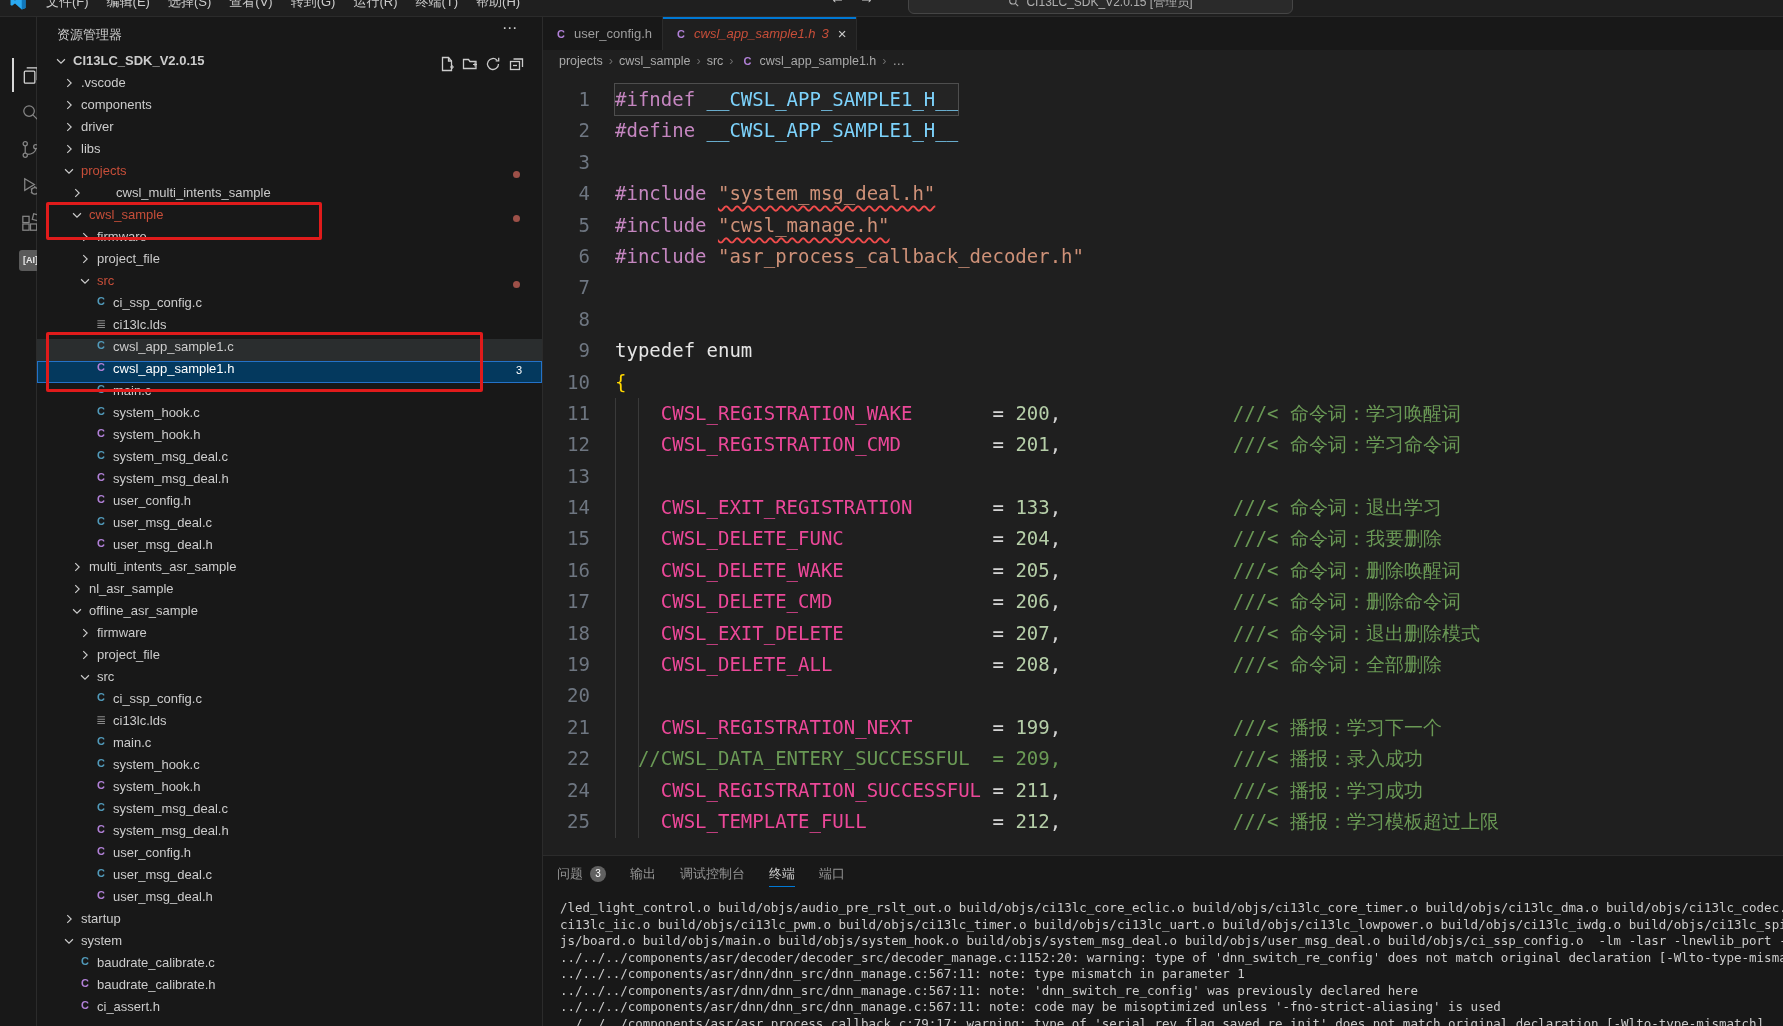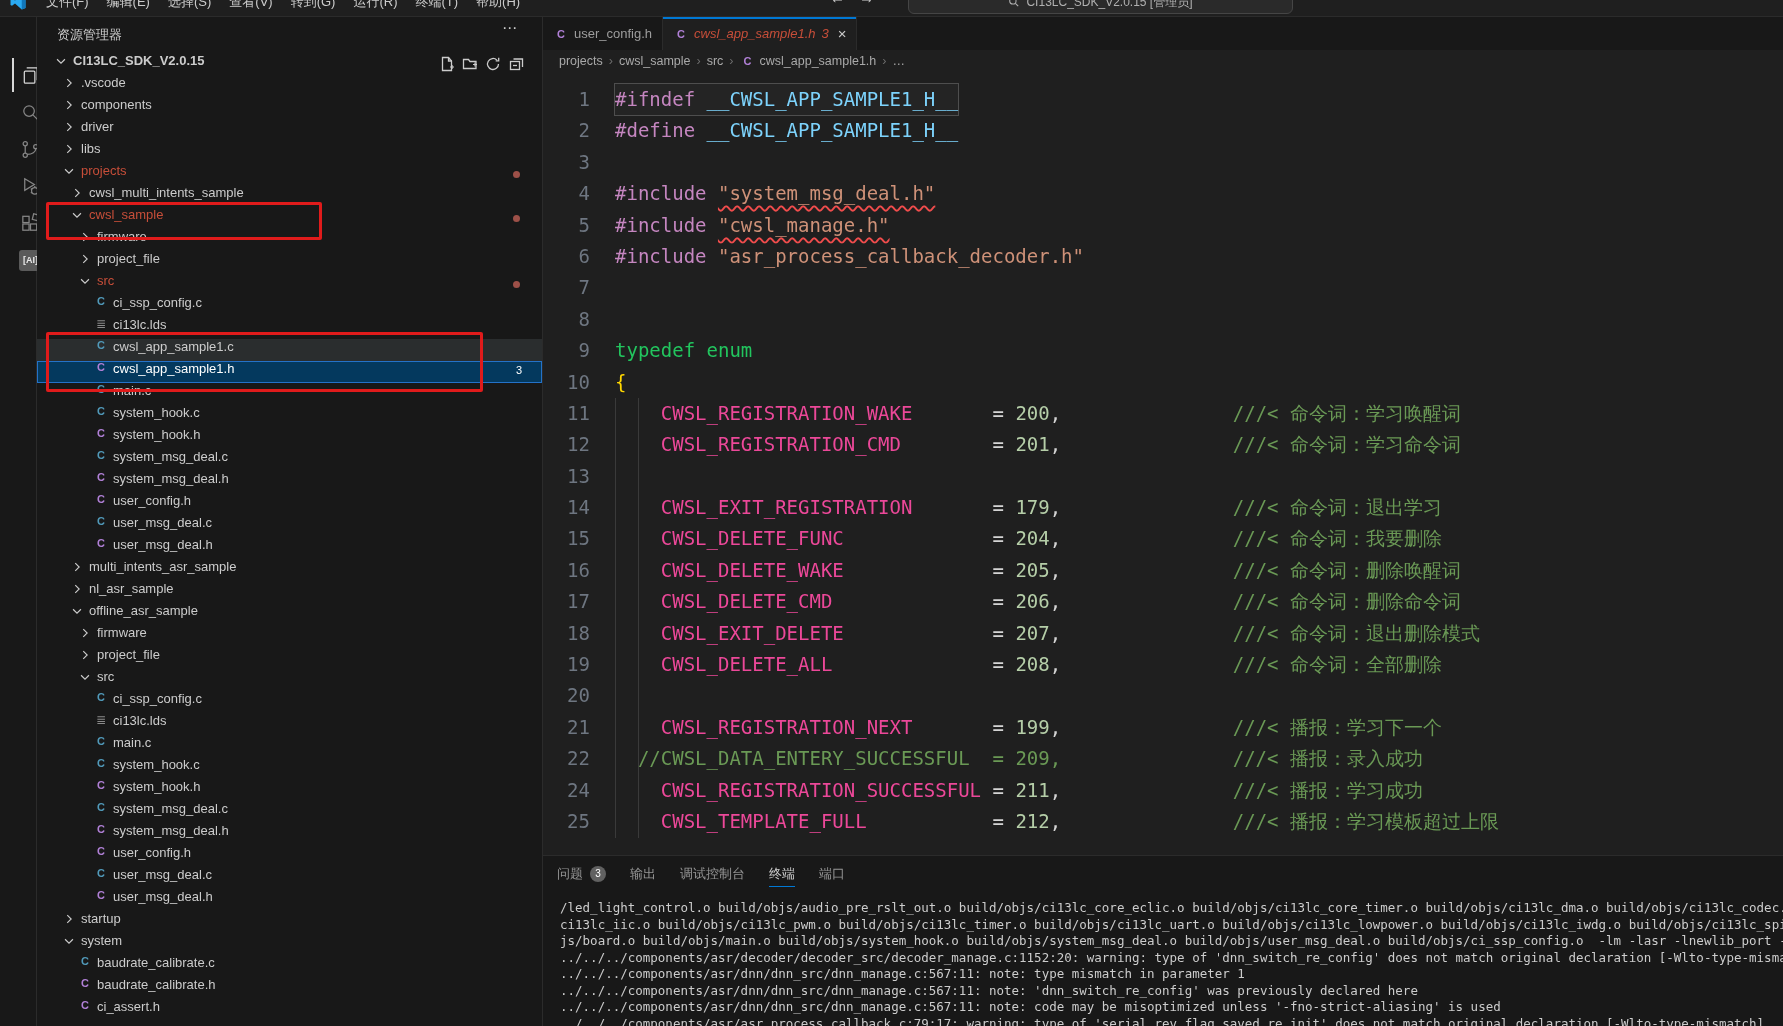--- a/index.html
+++ b/index.html
@@ -64,21 +64,21 @@
   .crumb .sep { margin:0 6px; color:#6e6e6e; }
   .crumb .ficon { margin-right:4px; }
 
   
   .code-viewport { position:absolute; left:543px; top:72px; right:0; height:783px; background:#1f1f1f; overflow:hidden;
                    font-family:"DejaVu Sans Mono","Liberation Mono",monospace; font-size:19px; }
   .code-inner { padding-top:12px; position:relative; }
   .cline { display:flex; height:31.4px; line-height:31.4px; white-space:pre; }
   .gutter { flex:none; width:60px; text-align:right; padding-right:13px; color:#6e7681; }
   .ccontent { margin-left:12px; white-space:pre; color:#d4d4d4; }
-  .tk-dir{color:#C586C0;} .tk-macro{color:#7dd3fc;} .tk-kw{color:#22c55e;} .tk-str{color:#CE9178;}
+  .tk-dir{color:#C586C0;} .tk-macro{color:#7dd3fc;} .tk-kw{color:#e5e5e5;} .tk-str{color:#CE9178;}
   .tk-en{color:#ec4899;} .tk-op{color:#d4d4d4;} .tk-num{color:#B5CEA8;} .tk-com{color:#6A9955;}
   .tk-brace{color:#FFD700;} .tk-pl{color:#d4d4d4;}
   .sq { text-decoration:underline wavy #f14c4c 1.5px; text-underline-offset:5px; }
   .guard-box { outline:1px solid rgba(150,150,150,.4); background:rgba(120,120,120,.07); }
   .iguide { position:absolute; width:1px; background:#3a3a3a; }
 
   
   .panel { position:absolute; left:543px; top:855px; right:0; bottom:0; background:#181818; border-top:1px solid #2b2b2b; }
   .panel-tabs { display:flex; align-items:center; height:35px; padding-left:14px; gap:24px; }
   .ptab { position:relative; font-size:13px; color:#969696; display:flex; align-items:center; gap:7px; height:35px; }
@@ -240,21 +240,21 @@
         </div>
         <div class="trow err" style="padding-left: 24px;">
           <span class="chev open">
             <svg viewBox="0 0 16 16" fill="none" stroke="currentColor" stroke-width="1.3">
               <path d="M6 3.5 L10.5 8 L6 12.5"></path>
             </svg>
           </span>
           <span class="tlabel">projects</span>
           <span class="tdot"></span>
         </div>
-        <div class="trow" style="padding-left: 32px;">
+        <div class="trow" style="padding-left: 32px; gap: 27px;">
           <span class="chev">
             <svg viewBox="0 0 16 16" fill="none" stroke="currentColor" stroke-width="1.3">
               <path d="M6 3.5 L10.5 8 L6 12.5"></path>
             </svg>
           </span>
           <span class="tlabel">cwsl_multi_intents_sample</span>
         </div>
         <div class="trow err" style="padding-left: 32px;">
           <span class="chev open">
             <svg viewBox="0 0 16 16" fill="none" stroke="currentColor" stroke-width="1.3">
@@ -503,21 +503,21 @@
         <div class="cline"><span class="gutter">4</span><span class="ccontent"><span class="tk-dir">#include </span><span class="tk-str sq">"system_msg_deal.h"</span></span></div>
         <div class="cline"><span class="gutter">5</span><span class="ccontent"><span class="tk-dir">#include </span><span class="tk-str sq">"cwsl_manage.h"</span></span></div>
         <div class="cline"><span class="gutter">6</span><span class="ccontent"><span class="tk-dir">#include </span><span class="tk-str">"asr_process_callback_decoder.h"</span></span></div>
         <div class="cline"><span class="gutter">7</span><span class="ccontent"></span></div>
         <div class="cline"><span class="gutter">8</span><span class="ccontent"></span></div>
         <div class="cline"><span class="gutter">9</span><span class="ccontent"><span class="tk-kw">typedef enum</span></span></div>
         <div class="cline"><span class="gutter">10</span><span class="ccontent"><span class="tk-brace">{</span></span></div>
         <div class="cline"><span class="gutter">11</span><span class="ccontent"><span class="tk-pl">    </span><span class="tk-en">CWSL_REGISTRATION_WAKE</span><span class="tk-pl">       </span><span class="tk-op">= </span><span class="tk-num">200</span><span class="tk-pl">,               </span><span class="tk-com">///&lt; 命令词：学习唤醒词</span></span></div>
         <div class="cline"><span class="gutter">12</span><span class="ccontent"><span class="tk-pl">    </span><span class="tk-en">CWSL_REGISTRATION_CMD</span><span class="tk-pl">        </span><span class="tk-op">= </span><span class="tk-num">201</span><span class="tk-pl">,               </span><span class="tk-com">///&lt; 命令词：学习命令词</span></span></div>
         <div class="cline"><span class="gutter">13</span></div>
-        <div class="cline"><span class="gutter">14</span><span class="ccontent"><span class="tk-pl">    </span><span class="tk-en">CWSL_EXIT_REGISTRATION</span><span class="tk-pl">       </span><span class="tk-op">= </span><span class="tk-num">179</span><span class="tk-pl">,               </span><span class="tk-com">///&lt; 命令词：退出学习</span></span></div>
+        <div class="cline"><span class="gutter">14</span><span class="ccontent"><span class="tk-pl">    </span><span class="tk-en">CWSL_EXIT_REGISTRATION</span><span class="tk-pl">       </span><span class="tk-op">= </span><span class="tk-num">133</span><span class="tk-pl">,               </span><span class="tk-com">///&lt; 命令词：退出学习</span></span></div>
         <div class="cline"><span class="gutter">15</span><span class="ccontent"><span class="tk-pl">    </span><span class="tk-en">CWSL_DELETE_FUNC</span><span class="tk-pl">             </span><span class="tk-op">= </span><span class="tk-num">204</span><span class="tk-pl">,               </span><span class="tk-com">///&lt; 命令词：我要删除</span></span></div>
         <div class="cline"><span class="gutter">16</span><span class="ccontent"><span class="tk-pl">    </span><span class="tk-en">CWSL_DELETE_WAKE</span><span class="tk-pl">             </span><span class="tk-op">= </span><span class="tk-num">205</span><span class="tk-pl">,               </span><span class="tk-com">///&lt; 命令词：删除唤醒词</span></span></div>
         <div class="cline"><span class="gutter">17</span><span class="ccontent"><span class="tk-pl">    </span><span class="tk-en">CWSL_DELETE_CMD</span><span class="tk-pl">              </span><span class="tk-op">= </span><span class="tk-num">206</span><span class="tk-pl">,               </span><span class="tk-com">///&lt; 命令词：删除命令词</span></span></div>
         <div class="cline"><span class="gutter">18</span><span class="ccontent"><span class="tk-pl">    </span><span class="tk-en">CWSL_EXIT_DELETE</span><span class="tk-pl">             </span><span class="tk-op">= </span><span class="tk-num">207</span><span class="tk-pl">,               </span><span class="tk-com">///&lt; 命令词：退出删除模式</span></span></div>
         <div class="cline"><span class="gutter">19</span><span class="ccontent"><span class="tk-pl">    </span><span class="tk-en">CWSL_DELETE_ALL</span><span class="tk-pl">              </span><span class="tk-op">= </span><span class="tk-num">208</span><span class="tk-pl">,               </span><span class="tk-com">///&lt; 命令词：全部删除</span></span></div>
         <div class="cline"><span class="gutter">20</span><span class="ccontent"></span></div>
         <div class="cline"><span class="gutter">21</span><span class="ccontent"><span class="tk-pl">    </span><span class="tk-en">CWSL_REGISTRATION_NEXT</span><span class="tk-pl">       </span><span class="tk-op">= </span><span class="tk-num">199</span><span class="tk-pl">,               </span><span class="tk-com">///&lt; 播报：学习下一个</span></span></div>
         <div class="cline"><span class="gutter">22</span><span class="ccontent"><span class="tk-pl">  </span><span class="tk-com">//CWSL_DATA_ENTERY_SUCCESSFUL  = 209,               ///&lt; 播报：录入成功</span></span></div>
         <div class="cline"><span class="gutter">24</span><span class="ccontent"><span class="tk-pl">    </span><span class="tk-en">CWSL_REGISTRATION_SUCCESSFUL</span><span class="tk-pl"> </span><span class="tk-op">= </span><span class="tk-num">211</span><span class="tk-pl">,               </span><span class="tk-com">///&lt; 播报：学习成功</span></span></div>
         <div class="cline"><span class="gutter">25</span><span class="ccontent"><span class="tk-pl">    </span><span class="tk-en">CWSL_TEMPLATE_FULL</span><span class="tk-pl">           </span><span class="tk-op">= </span><span class="tk-num">212</span><span class="tk-pl">,               </span><span class="tk-com">///&lt; 播报：学习模板超过上限</span></span></div>

